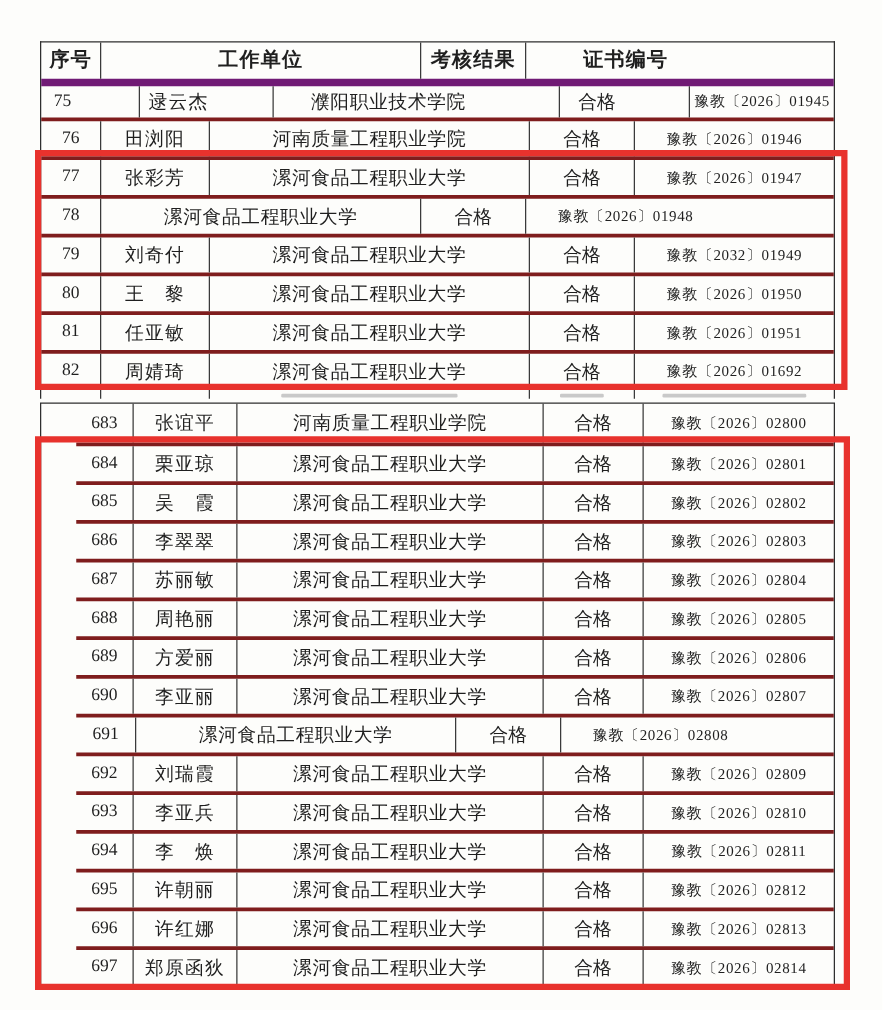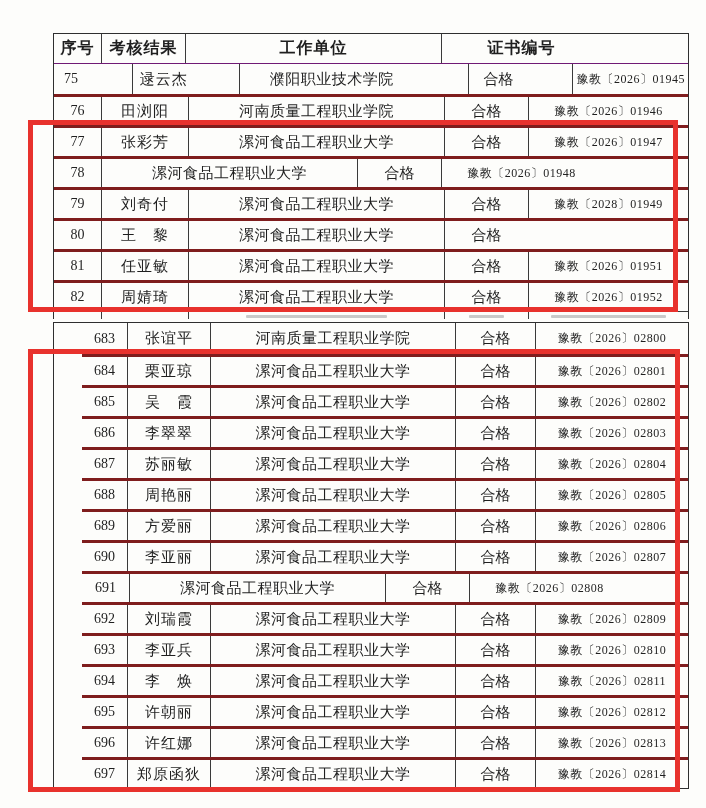--- a/index.html
+++ b/index.html
@@ -5,31 +5,31 @@
   html,body { margin:0; padding:0; background:#ffffff; }
   .page {
     position:relative;
     width:706px; height:808px;
     background:#fdfdfb;
     font-family:"Liberation Serif","DejaVu Serif",serif;
     color:#1f1f1f;
     overflow:hidden;
   }
   .tbl {
-    position:absolute; left:53px; width:636px;
+    position:absolute; left:32px; width:636px;
     border:1.5px solid #2f2f2f;
     box-sizing:border-box;
     background:#fdfdfb;
   }
   .tbl1 { top:33px; border-bottom:none; }
   .tbl2 { top:322px;padding-left:28px; }
   .tr { display:flex; height:31px; box-sizing:border-box; }
   .tr + .tr, .tbody .tr { border-top:3px solid #7f1d1d; }
   .tbody .tr:first-child { border-top:none; }
-  .thead + .tbody .tr:first-child { border-top:1px solid #701a75;gap:44px; }
+  .thead + .tbody .tr:first-child { border-top:6px solid #701a75;gap:44px; }
   .thead { height:29px; font-weight:bold; font-size:16px; letter-spacing:1px; }
   .td {
     box-sizing:border-box; display:flex; align-items:center; justify-content:center;
     overflow:hidden; white-space:nowrap; font-size:15px;
   }
   .td + .td { border-left:1px solid #3a3a3a; }
   .c0 { width:47px;  font-size:14px; }
   .c1 { width:87px;  letter-spacing:1px; }
   .c2 { width:256px; letter-spacing:0.5px; }
   .c3 { width:84px;  }
@@ -50,22 +50,22 @@
   .hl2 { left:28px; top:349px; width:652px; height:443px; }
 </style>
 </head>
 <body>
 
 <div class="page">
 
   <div class="tbl tbl1">
     <div class="tr thead">
       <div class="td c0">序号</div>
+      <div class="td c2">工作单位</div>
       <div class="td c3">考核结果</div>
-      <div class="td c2">工作单位</div>
       <div class="td c4">证书编号</div>
     </div>
     <div class="tbody">
         <div class="tr">
           <div class="td c0">75</div>
           <div class="td c1">逯云杰</div>
           <div class="td c2">濮阳职业技术学院</div>
           <div class="td c3">合格</div>
           <div class="td c4">豫教〔2026〕01945</div>
         </div>
@@ -87,41 +87,42 @@
           <div class="td c0">78</div>
           <div class="td c2">漯河食品工程职业大学</div>
           <div class="td c3">合格</div>
           <div class="td c4">豫教〔2026〕01948</div>
         </div>
         <div class="tr">
           <div class="td c0">79</div>
           <div class="td c1">刘奇付</div>
           <div class="td c2">漯河食品工程职业大学</div>
           <div class="td c3">合格</div>
-          <div class="td c4">豫教〔2028〕01949</div>
+          <div class="td c4">豫教〔2032〕01949</div>
         </div>
         <div class="tr">
           <div class="td c0">80</div>
           <div class="td c1">王　黎</div>
           <div class="td c2">漯河食品工程职业大学</div>
           <div class="td c3">合格</div>
+          <div class="td c4">豫教〔2026〕01950</div>
         </div>
         <div class="tr">
           <div class="td c0">81</div>
           <div class="td c1">任亚敏</div>
           <div class="td c2">漯河食品工程职业大学</div>
           <div class="td c3">合格</div>
           <div class="td c4">豫教〔2026〕01951</div>
         </div>
         <div class="tr">
           <div class="td c0">82</div>
           <div class="td c1">周婧琦</div>
           <div class="td c2">漯河食品工程职业大学</div>
           <div class="td c3">合格</div>
-          <div class="td c4">豫教〔2026〕01952</div>
+          <div class="td c4">豫教〔2026〕01692</div>
         </div>
       </div>
     <div class="tr cut">
       <div class="td c0"></div>
       <div class="td c1"></div>
       <div class="td c2">
           <div class="smudge sm2"></div>
         </div>
       <div class="td c3">
           <div class="smudge sm3"></div>

